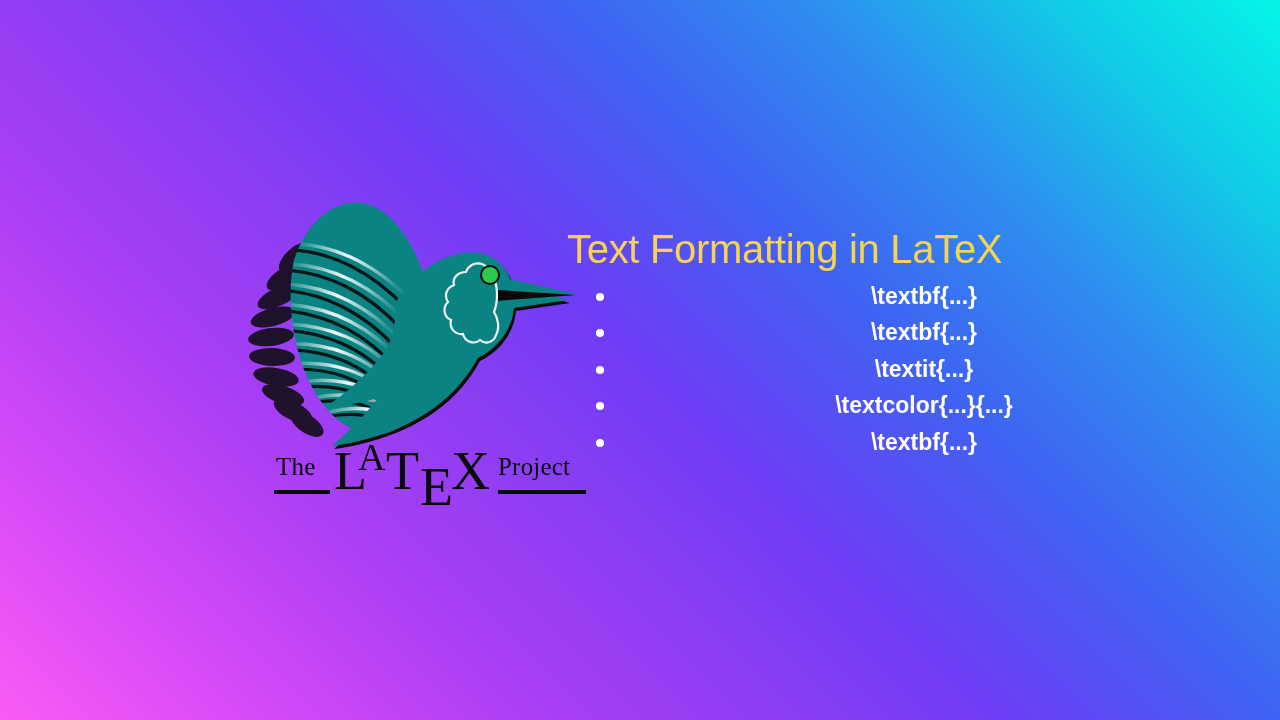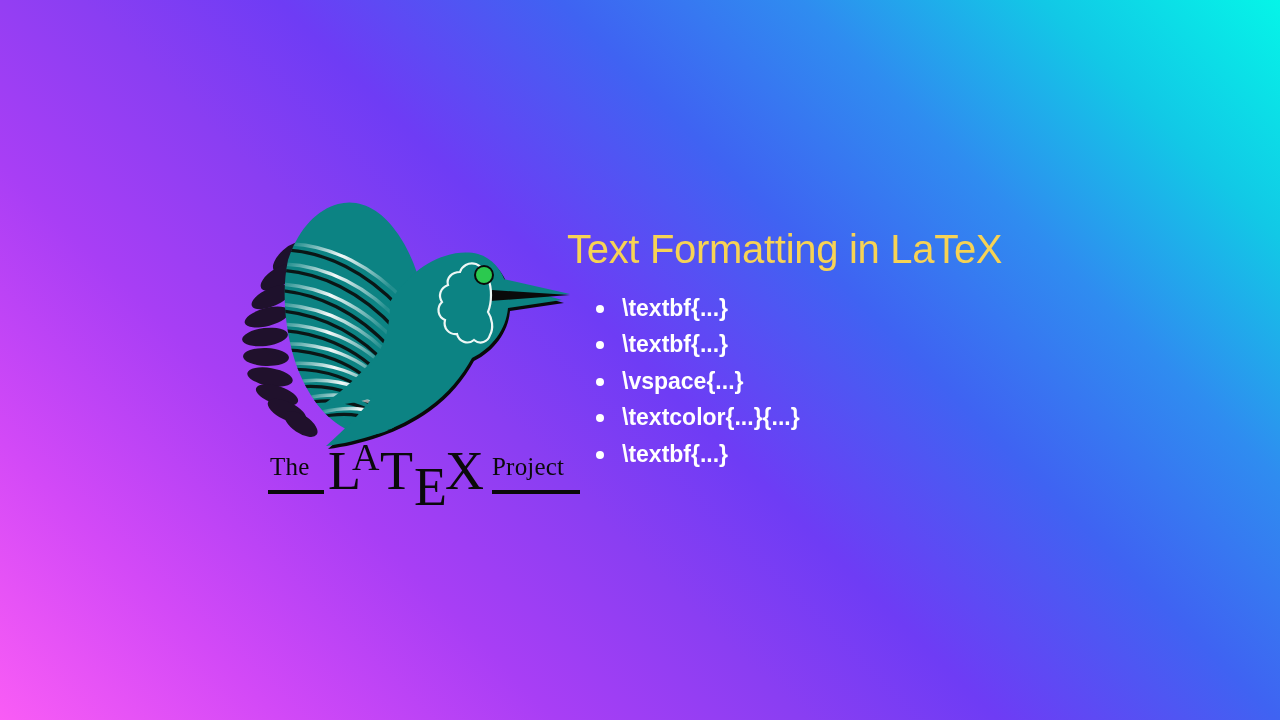--- a/index.html
+++ b/index.html
@@ -28,21 +28,21 @@
         #6e3cf5 50%,
         #3f63f2 64%,
         #2f8cf0 76%,
         #12c8e6 88%,
         #05f5e8 100%);
   }
 
   
   #logo-block {
     position: absolute;
-    left: 240px;
+    left: 246px;
     top: 190px;
     width: 340px;
     height: 320px;
   }
 
   #bird-wrap {
     position: absolute;
     left: 0;
     top: 0;
     width: 340px;
@@ -118,22 +118,23 @@
     color: #f7d354;
     font-size: 40px;
     font-weight: normal;
     letter-spacing: -0.3px;
     line-height: 1.12;
     white-space: nowrap;
   }
 
   #bullet-list {
     list-style: none;
-    margin: 18px 0 0 0;
+    margin: 6px 0 0 0;
     padding: 0;
+    text-align: center;
   }
 
   #bullet-list li {
     position: relative;
     color: #ffffff;
     font-size: 23px;
     font-weight: bold;
     line-height: 36.5px;
     padding-left: 56px;
     white-space: nowrap;
@@ -278,19 +279,19 @@
       <span id="wm-project" class="wm-small">Project</span>
     </div>
   </div>
 
   <div id="text-col">
     <h1 id="slide-title">Text Formatting in LaTeX</h1>
 
     <ul id="bullet-list">
       <li>\textbf{...}</li>
       <li>\textbf{...}</li>
-      <li>\vspace{...}</li>
+      <li>\textit{...}</li>
       <li>\textcolor{...}{...}</li>
       <li>\textbf{...}</li>
     </ul>
   </div>
 
 </div>
 
 </body></html>

